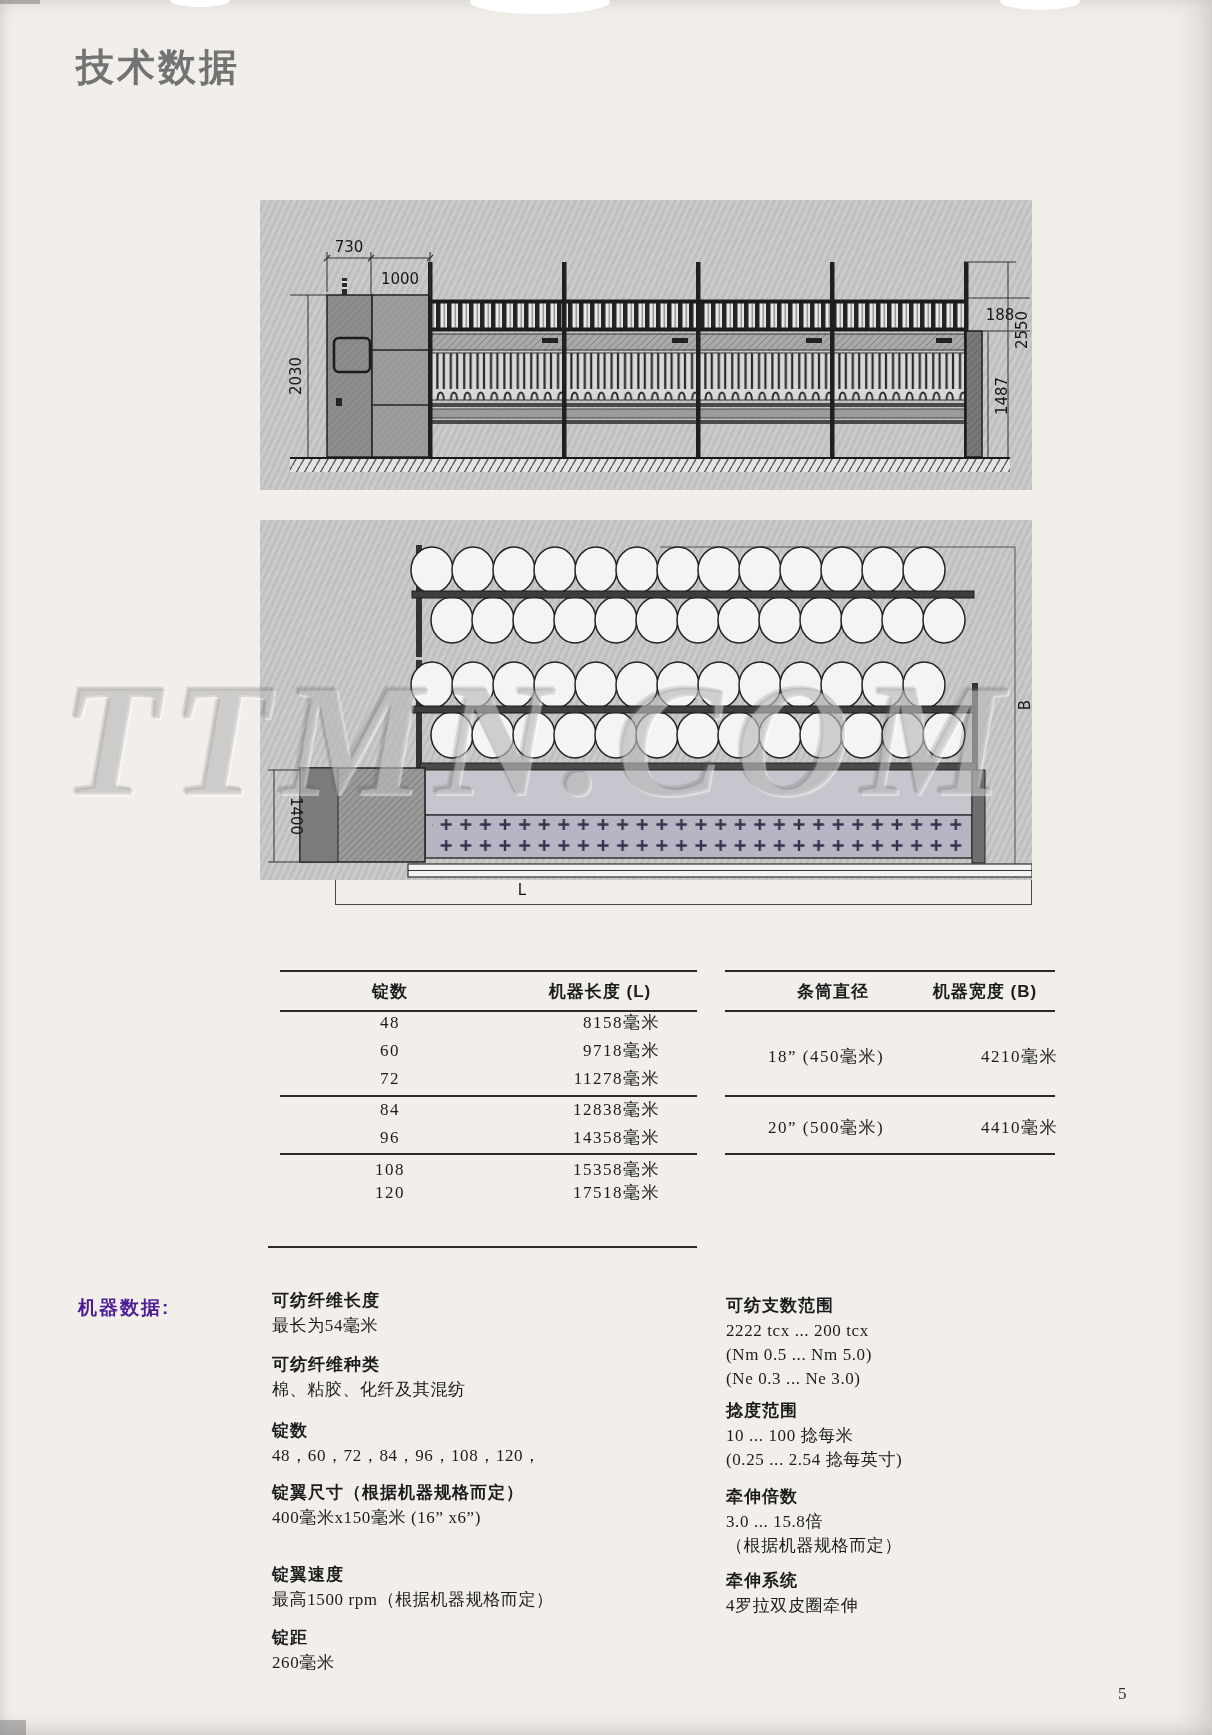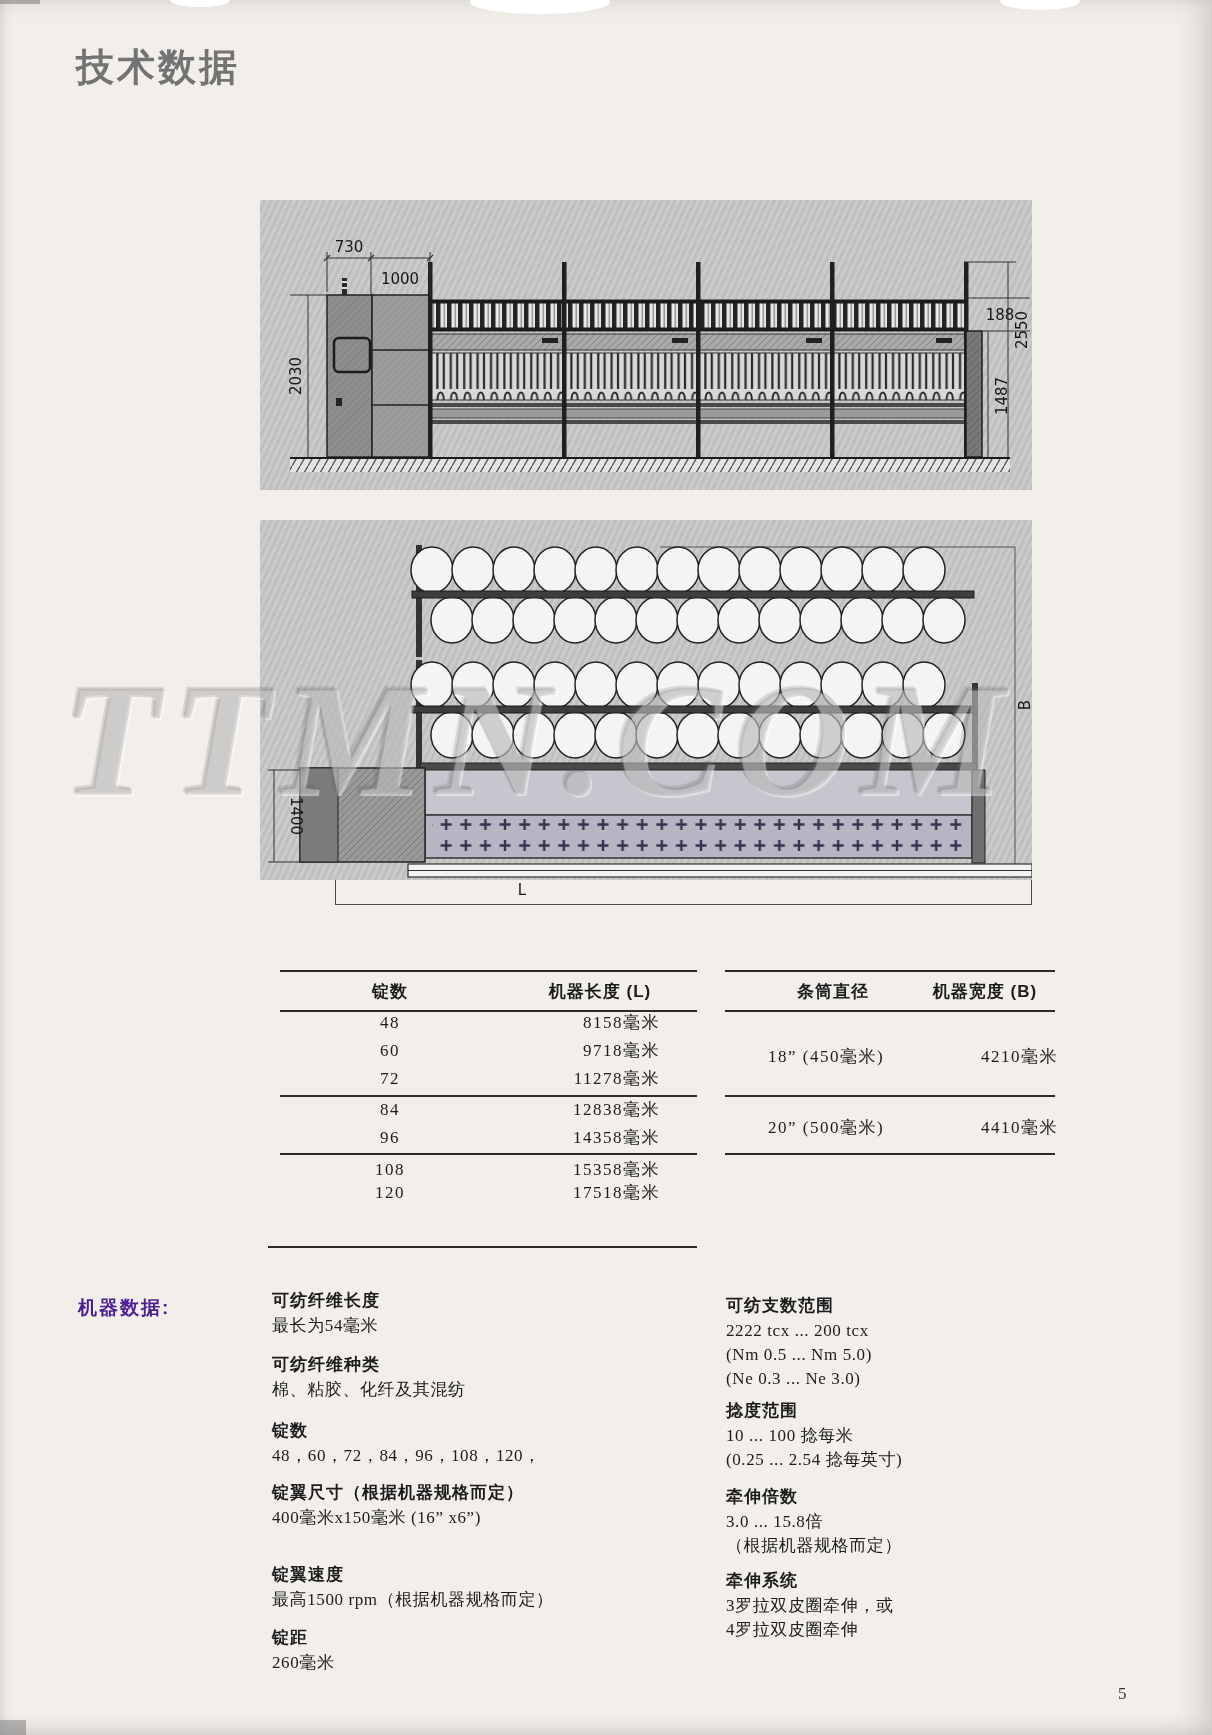--- a/index.html
+++ b/index.html
@@ -337,18 +337,17 @@
     <div class="sb-line">10 ... 100 捻每米</div>
     <div class="sb-line">(0.25 ... 2.54 捻每英寸)</div>
   </div>
   <div class="specblock" style="left:726px;top:1484px;">
     <div class="sb-title">牵伸倍数</div>
     <div class="sb-line">3.0 ... 15.8倍</div>
     <div class="sb-line">（根据机器规格而定）</div>
   </div>
   <div class="specblock" style="left:726px;top:1568px;">
     <div class="sb-title">牵伸系统</div>
-    <div class="sb-line">3罗拉双皮圈牵伸，或</div>
     <div class="sb-line">4罗拉双皮圈牵伸</div>
   </div>
 
   <div class="pageno">5</div>
 </div>
 
 </body></html>

